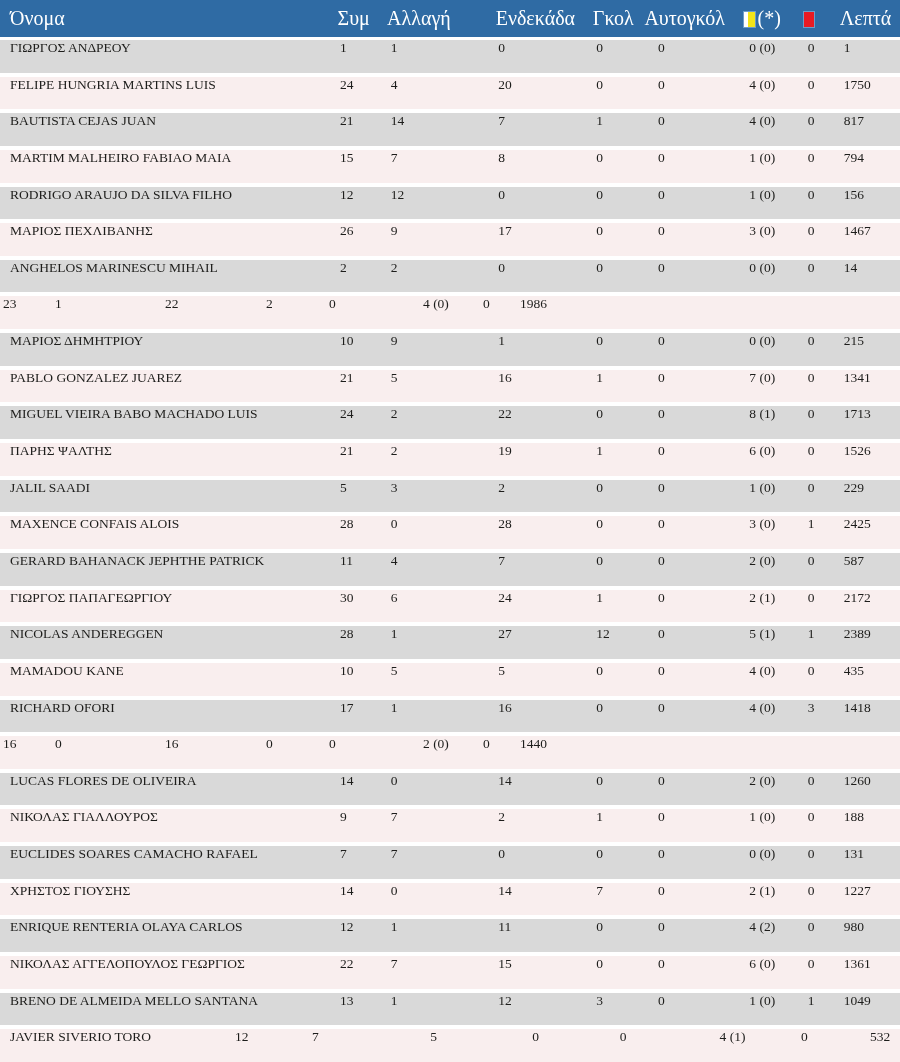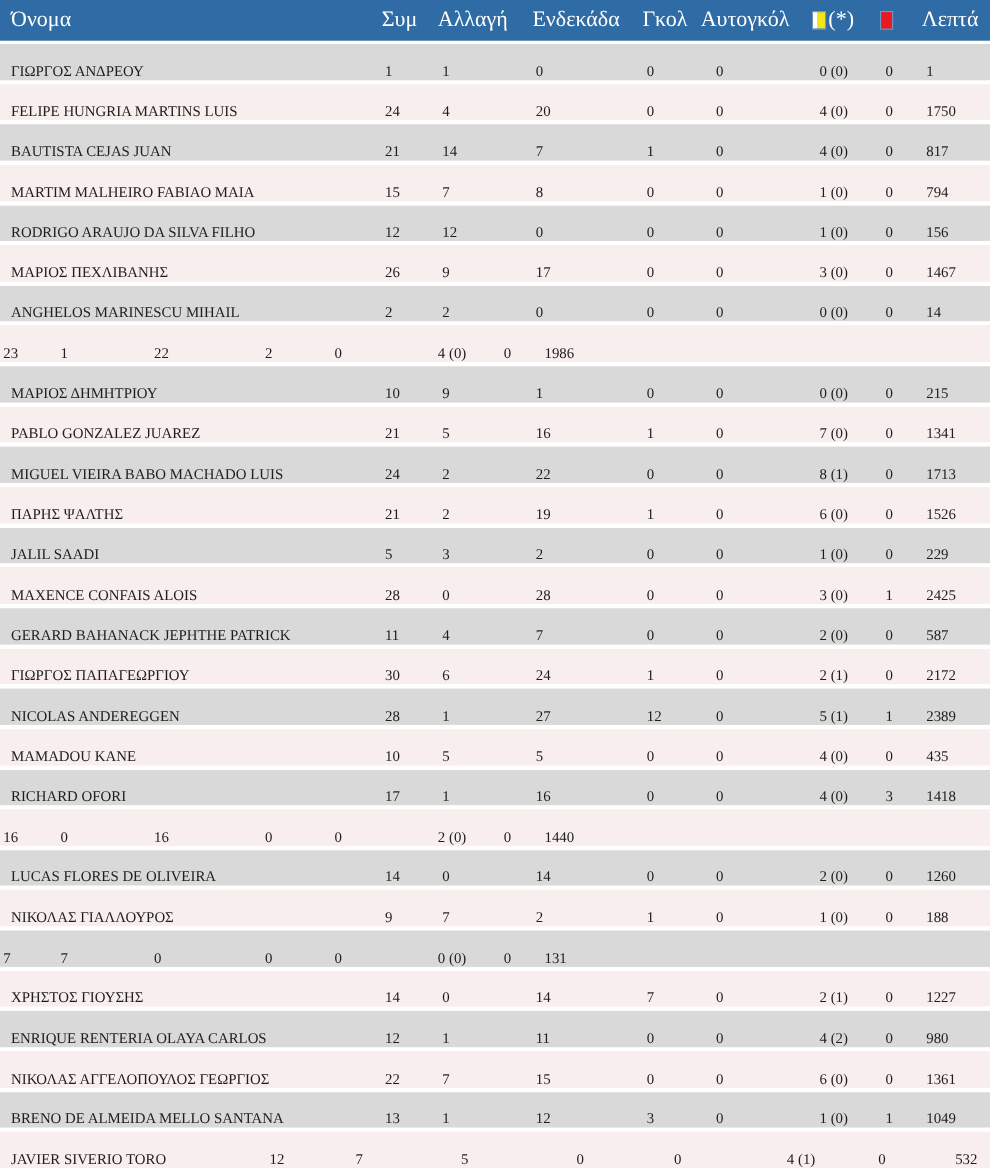--- a/index.html
+++ b/index.html
@@ -25,37 +25,37 @@
     font-size: 20px;
   }
   .body {
     flex: 1 1 auto;
     display: flex;
     flex-direction: column;
   }
   .row {
     flex: 1 1 auto;
     display: flex;
-    align-items: flex-end;
+    align-items: flex-start;
     border-bottom: 4px solid #ffffff;
     color: #1d1d1b;
     font-size: 13.5px;
   }
   .row:last-child { border-bottom: none; gap: 48px; }
   .row:nth-child(odd)  { background: #d9d9d9; }
   .row:nth-child(even) { background: #f9eeee; }
   .cell {
     overflow: hidden;
     white-space: nowrap;
   }
   
   .col-name     { width: 347px; padding-left: 10px; }
   .col-sym      { width: 51px;  }
   .col-allagi   { width: 86px;  }
-  .col-endekada { width: 100px; }
+  .col-endekada { width: 100px; margin-left: 25px; }
   .col-gkol     { width: 53px;  }
   .col-aftogkol { width: 101px; }
   .col-yellow   { width: 62px;  }
   .col-red      { width: 38px;  }
   .col-lepta    { width: 62px;  }
   
   .row .col-sym      { padding-left: 3px; }
   .row .col-allagi   { padding-left: 4px; }
   .row .col-endekada { padding-left: 3px; }
   .row .col-gkol     { padding-left: 4px; }
@@ -330,20 +330,21 @@
         <div class="cell col-sym">9</div>
         <div class="cell col-allagi">7</div>
         <div class="cell col-endekada">2</div>
         <div class="cell col-gkol">1</div>
         <div class="cell col-aftogkol">0</div>
         <div class="cell col-yellow">1 (0)</div>
         <div class="cell col-red">0</div>
         <div class="cell col-lepta">188</div>
       </div>
       <div class="row">
+        <div class="cell col-name">EUCLIDES SOARES CAMACHO RAFAEL</div>
         <div class="cell col-sym">7</div>
         <div class="cell col-allagi">7</div>
         <div class="cell col-endekada">0</div>
         <div class="cell col-gkol">0</div>
         <div class="cell col-aftogkol">0</div>
         <div class="cell col-yellow">0 (0)</div>
         <div class="cell col-red">0</div>
         <div class="cell col-lepta">131</div>
       </div>
       <div class="row">

